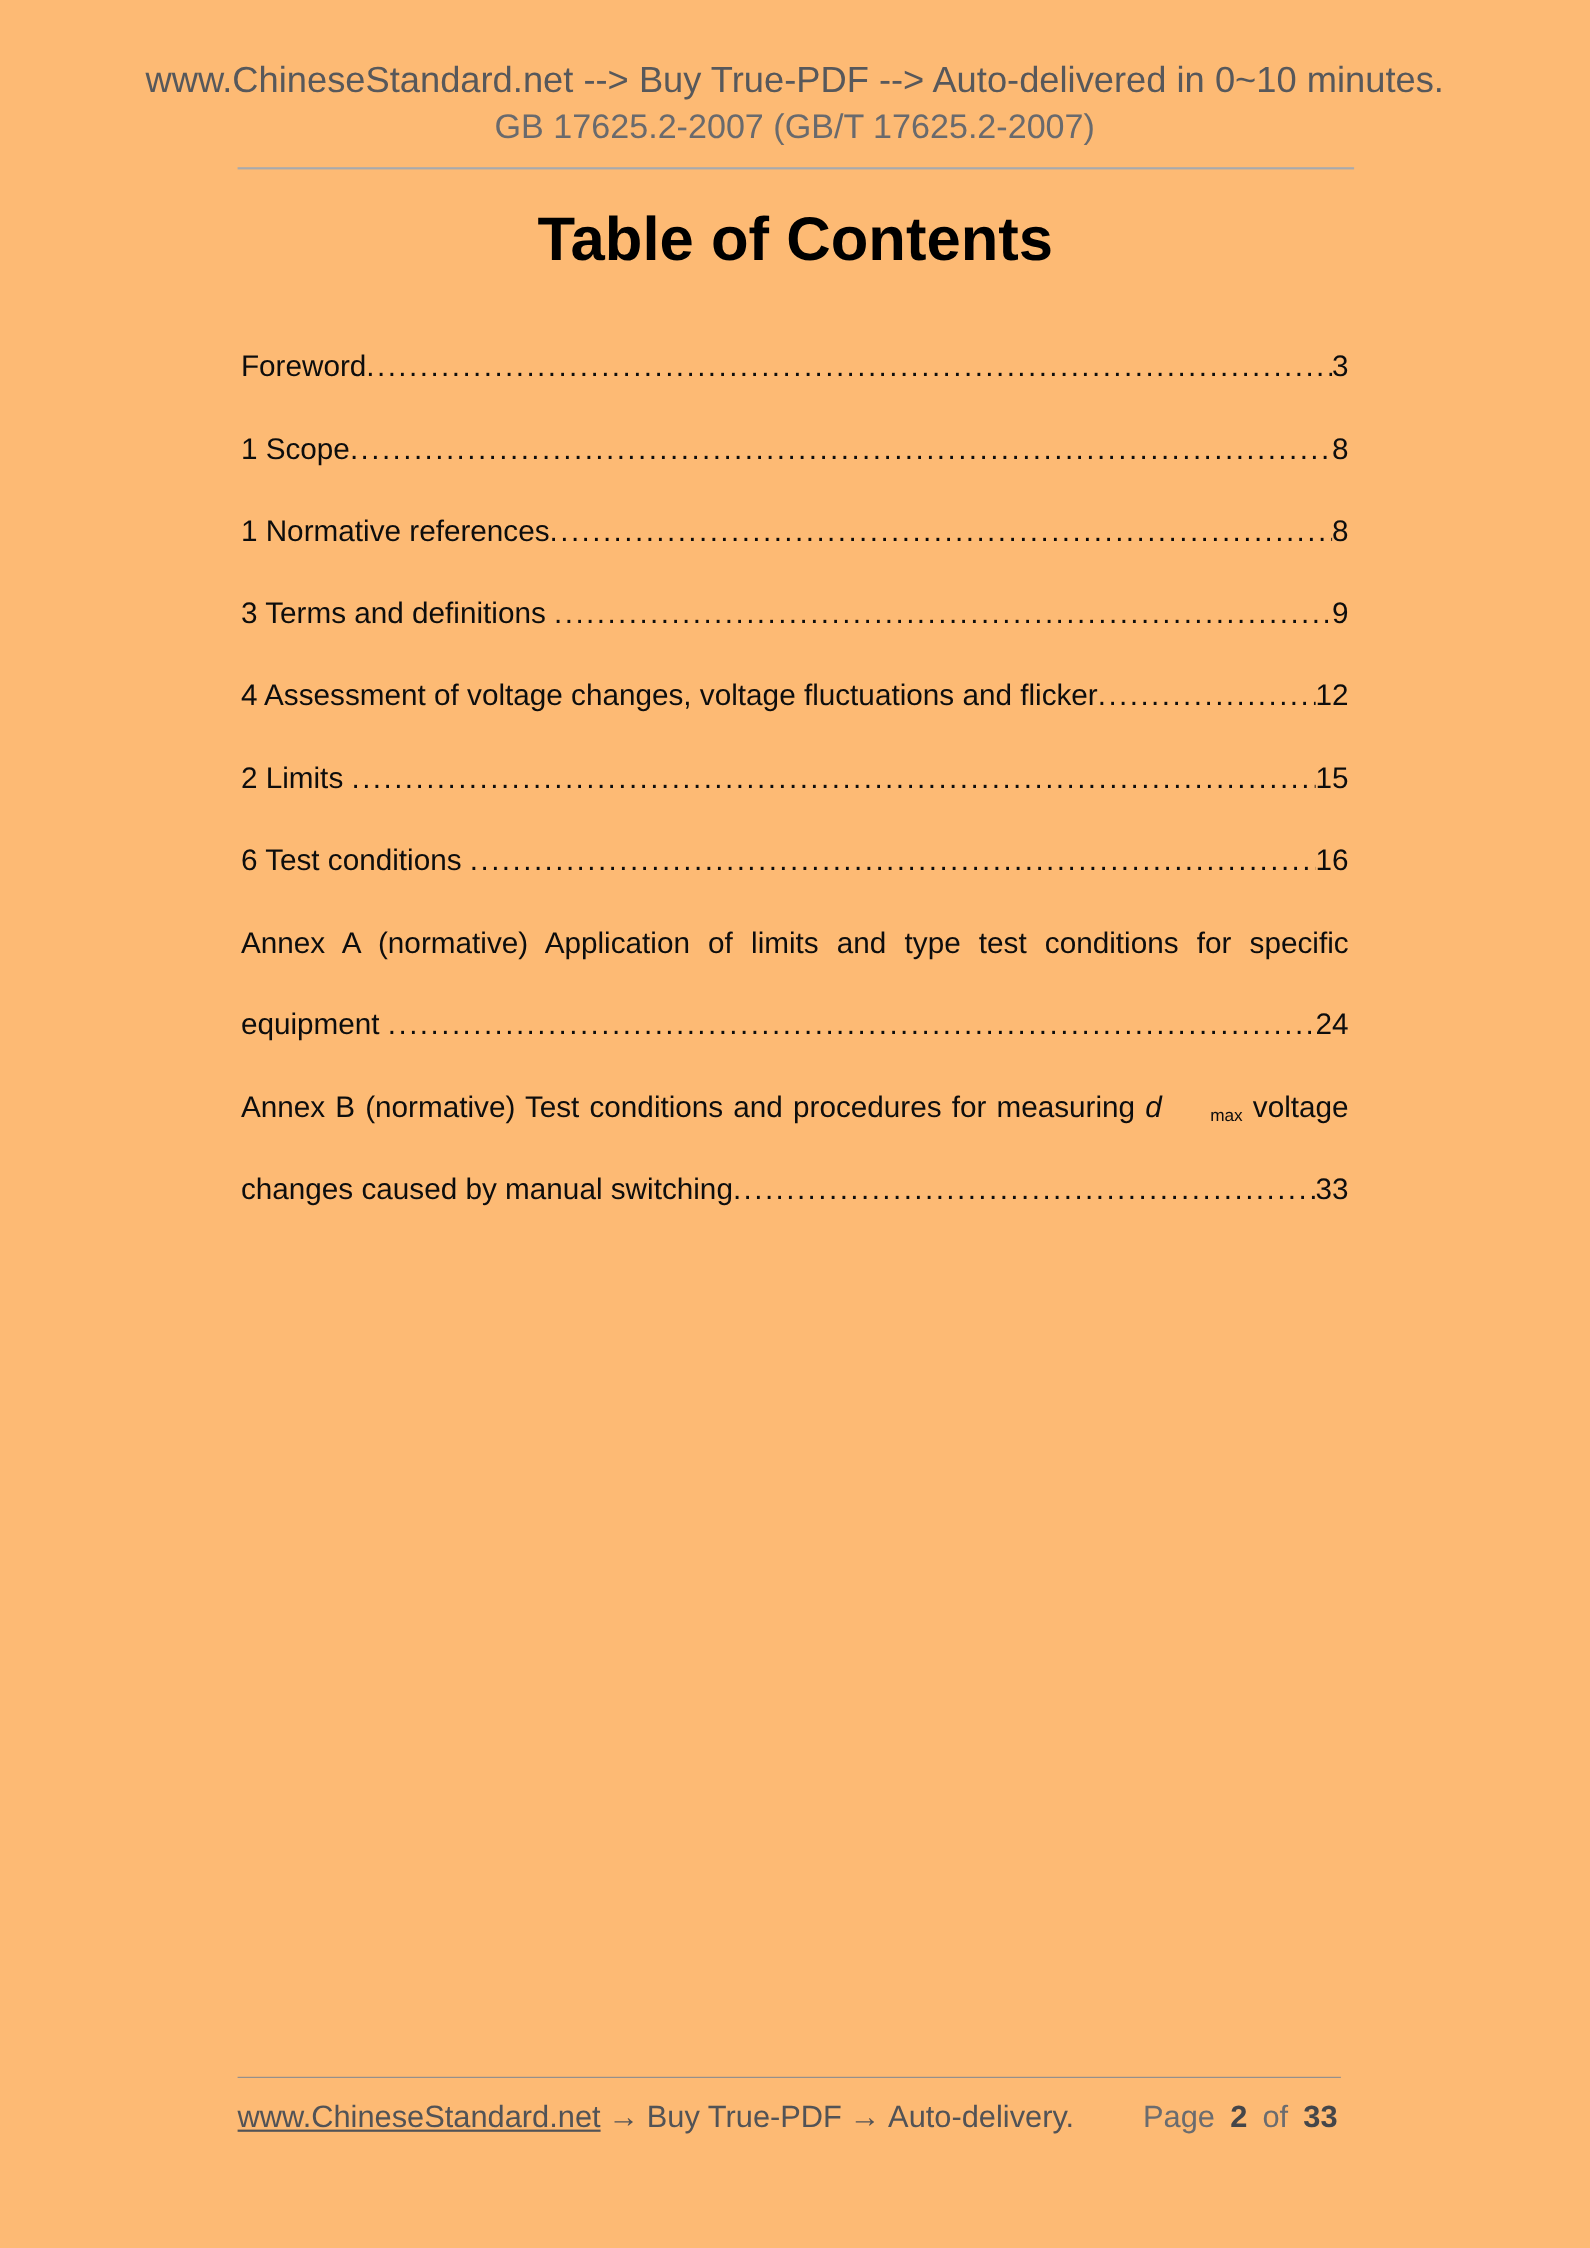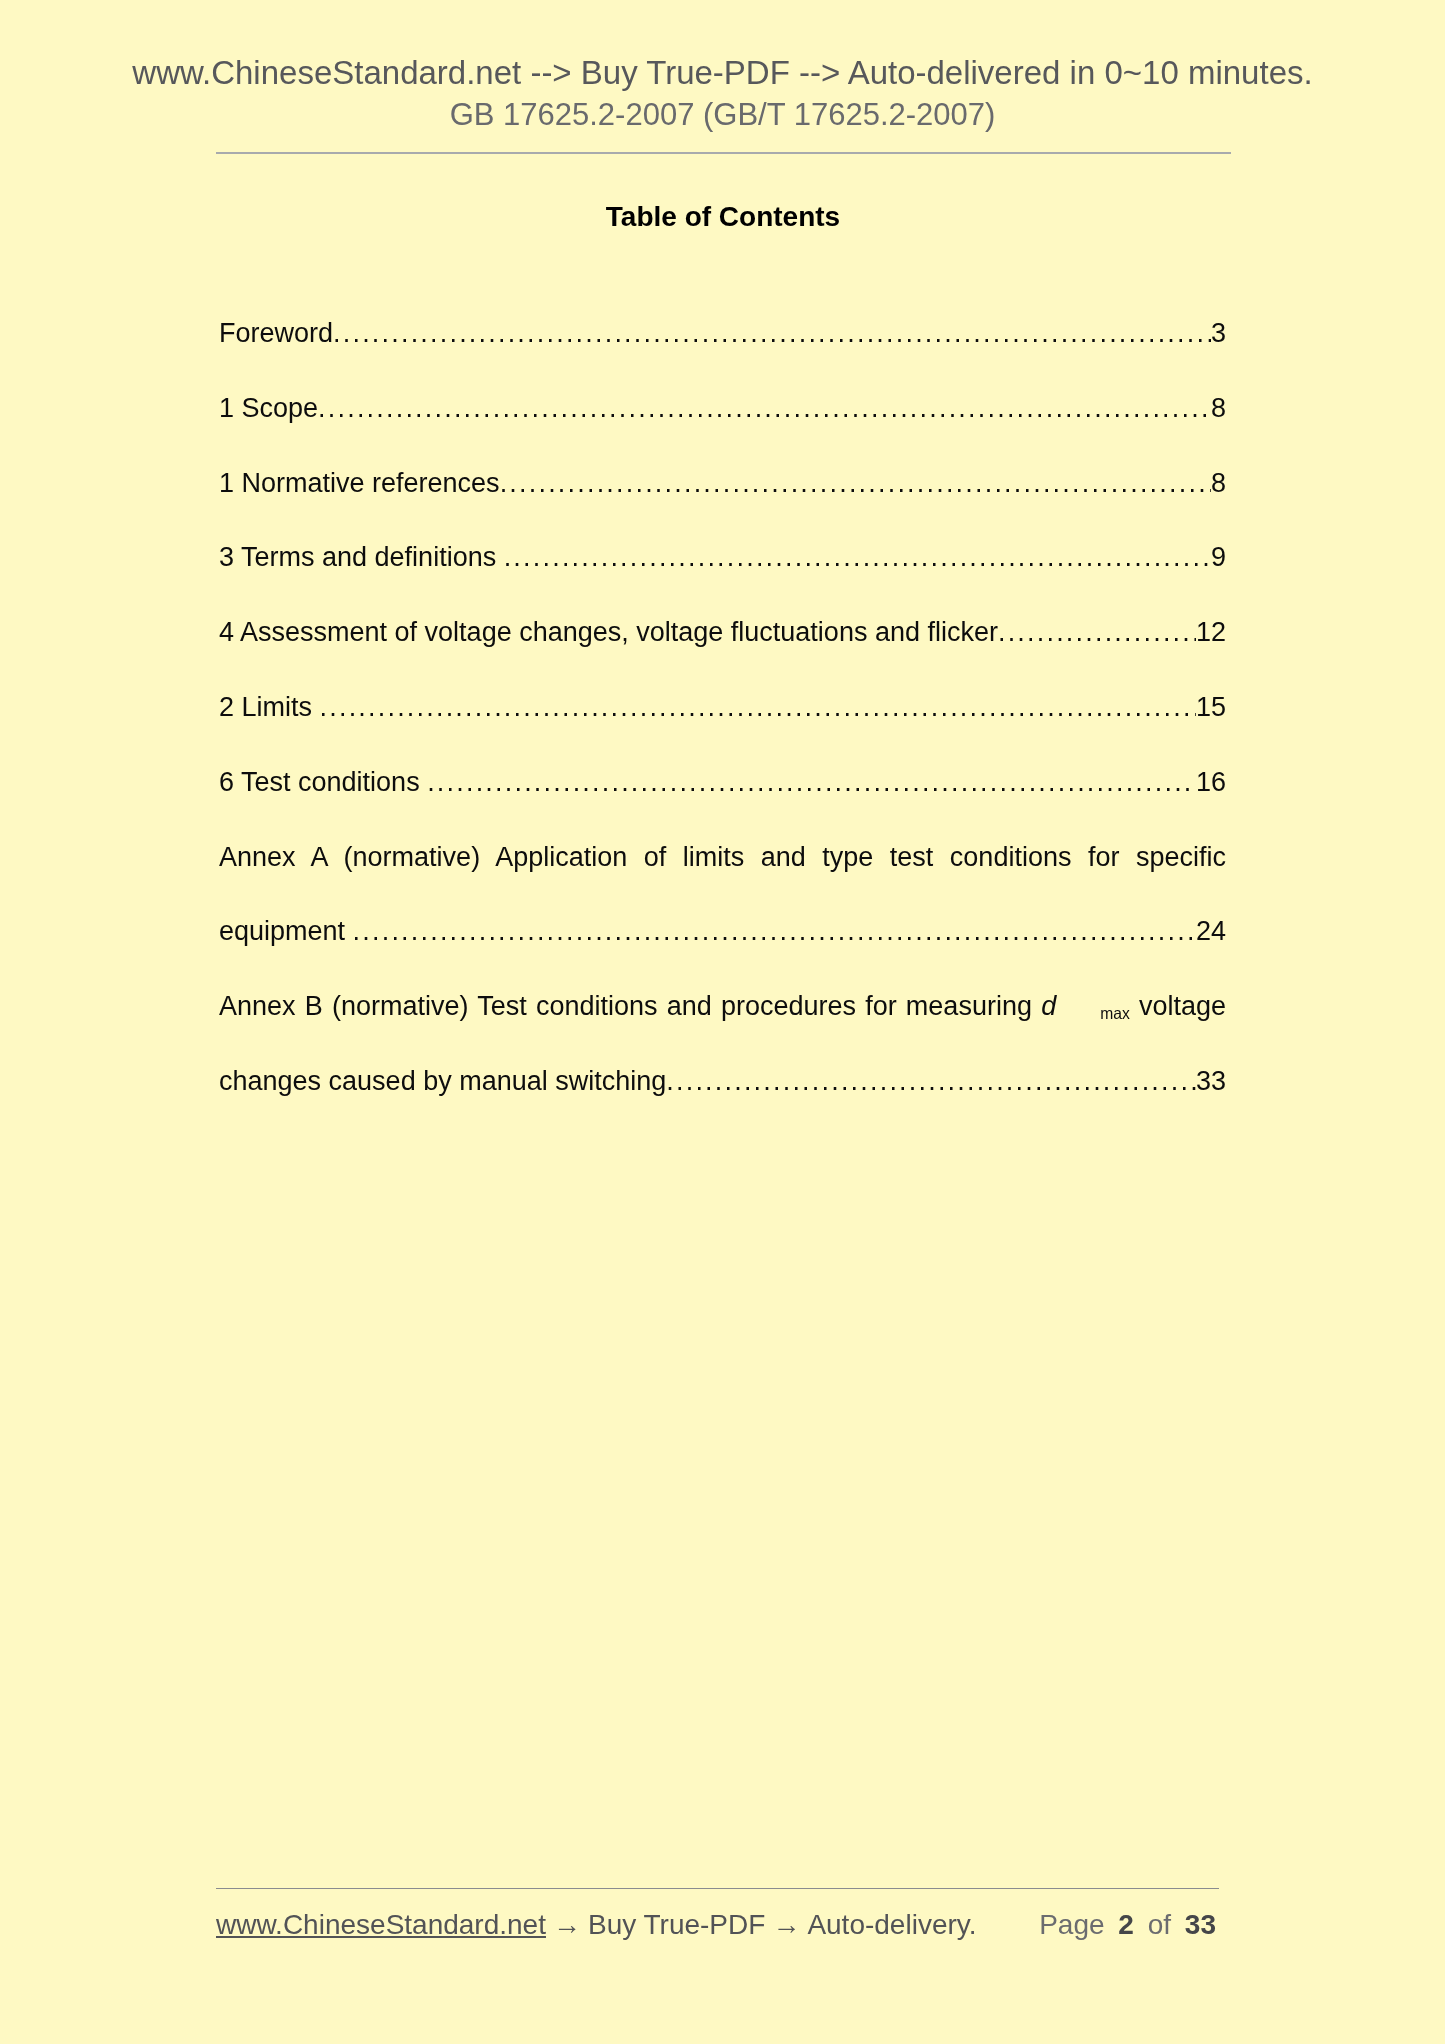--- a/index.html
+++ b/index.html
@@ -1,20 +1,20 @@
 <!DOCTYPE html>
 <html><head>
 <meta charset="utf-8">
 <style>
   html, body { margin: 0; padding: 0; background: #ffffff; }
   .page {
     position: relative;
     width: 1445px;
     height: 2044px;
-    background: #fef9c3;
+    background: #fdba74;
     font-family: "Liberation Sans", "DejaVu Sans", sans-serif;
     overflow: hidden;
   }
 
   
   .header-line1 {
     position: absolute; top: 54px; left: 0; width: 100%;
     text-align: center; font-size: 33px; line-height: 38px; color: #57585b;
   }
   .header-line2 {
@@ -22,21 +22,21 @@
     text-align: center; font-size: 31px; line-height: 30px; color: #696a6d;
   }
   .header-rule {
     position: absolute; top: 152px; left: 216px; width: 1015px;
     border-top: 2px solid #a8aaad; height: 0;
   }
 
   
   .title {
     position: absolute; top: 194px; left: 218px; width: 1010px; margin: 0;
-    text-align: center; font-size: 28px; font-weight: bold; color: #000;
+    text-align: center; font-size: 56px; font-weight: bold; color: #000;
     line-height: 46px;
   }
 
   
   .toc {
     position: absolute; top: 296px; left: 219px; width: 1007px;
     font-size: 27px; color: #0d0d0d;
   }
   .toc-line { height: 74.8px; line-height: 74.8px; }
   .leader-row { display: flex; align-items: baseline; }

